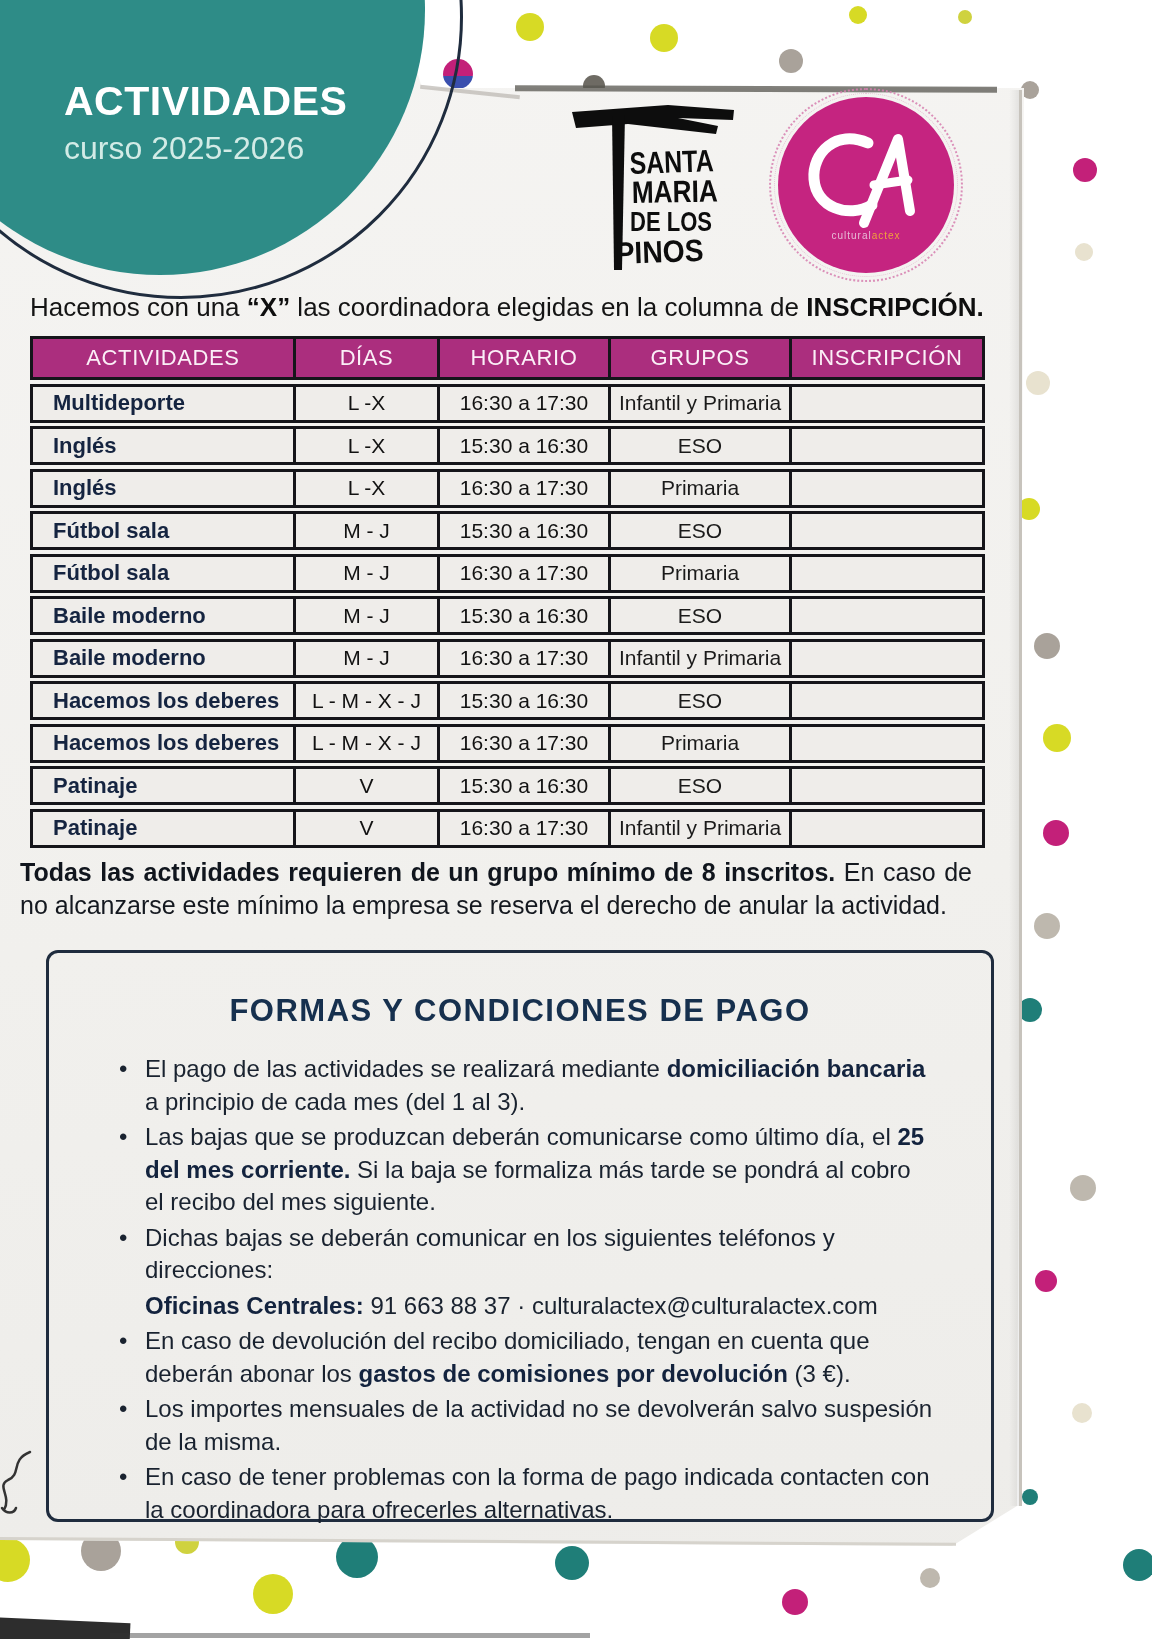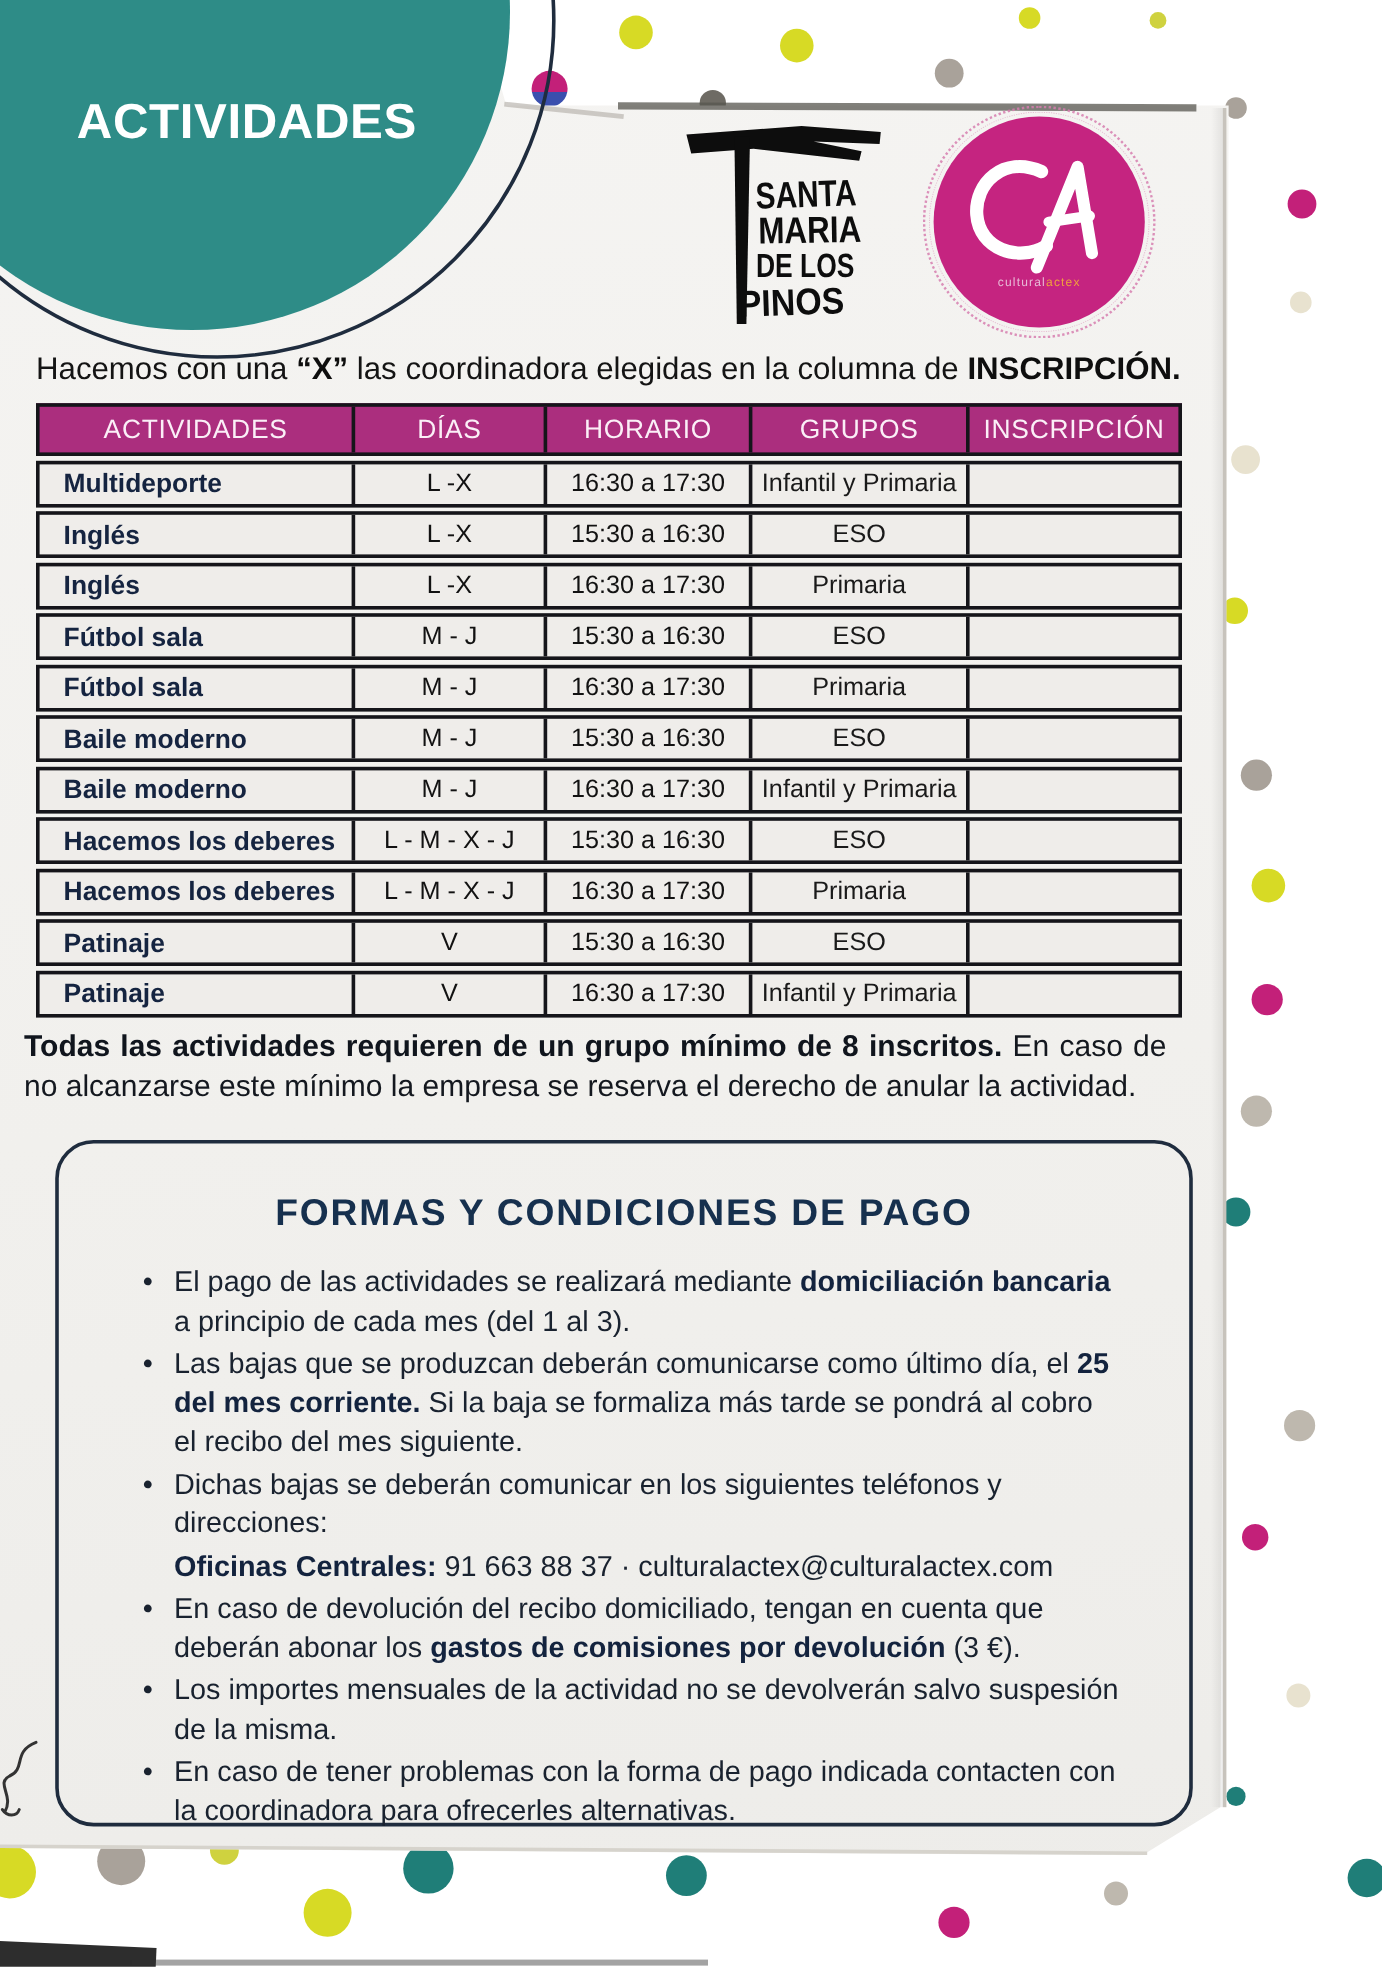--- a/index.html
+++ b/index.html
@@ -50,34 +50,34 @@
   #instruction{left:30px;top:292px;z-index:3;font-size:26px;color:#141414;width:980px}
   #instruction b{color:#0e0e0e}
   
   #activities-table{left:30px;top:336px;width:955px;z-index:3}
   .t-head{display:flex;align-items:center;border:3px solid var(--grid);background:var(--header-pink);
     height:44px;box-sizing:border-box;color:#fbeff7;font-size:22px;letter-spacing:.6px}
   .t-row{display:flex;align-items:stretch;border:3px solid var(--grid);background:var(--row-bg);
     height:39px;box-sizing:border-box;margin-top:3.5px}
   .cell{display:flex;align-items:center;justify-content:center;box-sizing:border-box;height:100%}
   .c1{width:263px;border-right:3px solid var(--grid)}
-  .c2{width:160px;border-right:3px solid var(--grid)}
+  .c2{width:144px;border-right:3px solid var(--grid)}
   .c3{width:171px;border-right:3px solid var(--grid)}
   .c4{width:181px;border-right:3px solid var(--grid)}
   .c5{flex:1}
   .t-head .cell{border-right-color:var(--grid)}
   .t-row .c1{justify-content:flex-start;padding-left:20px;font-weight:bold;color:var(--bold-navy);font-size:22px}
   .t-row .c2,.t-row .c3{font-weight:normal;color:#121212;font-size:21px}
   .t-row .c4{color:#1a1a1a;font-size:21px}
   
   #note{left:20px;top:856px;width:952px;z-index:3;font-size:25px;line-height:33px;color:#14181f;text-align:justify}
   #note .nb{font-weight:bold;color:#10151d}
   
   #payment-box{left:46px;top:950px;width:948px;height:572px;border:3px solid var(--navy);
-    border-radius:32px;box-sizing:border-box;z-index:3}
+    border-radius:12px;box-sizing:border-box;z-index:3}
   #payment-title{text-align:center;margin-top:40px;font-size:31px;font-weight:bold;letter-spacing:1.5px;color:#16304e}
   #payment-list{margin:24px 58px 0 96px;font-size:24px;line-height:32.5px;color:#19222f}
   .pay-item{position:relative;margin-bottom:3px}
   .pay-item .bullet{position:absolute;left:-26px;top:0}
   .pay-item b{color:#13233e}
   
   #scribble{left:-2px;top:1448px;z-index:3}
 </style>
 </head>
 <body>
@@ -125,20 +125,21 @@
 <div class="artifact" id="art-left1"></div>
 <div class="artifact" id="art-left2"></div>
 <div class="artifact" id="art-top"></div>
 <div class="artifact" id="art-corner"></div>
 <div class="artifact" id="art-bottomline"></div>
 
 <div class="abs" id="badge-outline"></div>
 <div class="abs" id="badge-circle"></div>
 <div class="abs" id="badge-text">
   <div class="badge-line">ACTIVIDADES</div>
+  <div id="badge-sub">curso 2025-2026</div>
 </div>
 
 <svg class="abs" id="school-logo" width="172" height="180" viewBox="0 0 172 180">
   <path d="M4 16 L100 9 L166 14 L165 24 L110 22 L150 30 L148 38 L60 28 L8 32 Z" fill="#0d0d0d"></path>
   <path d="M44 18 L57 18 L54 174 L46 174 Z" fill="#0d0d0d"></path>
   <text x="62" y="78" font-size="31" font-weight="bold" fill="#0d0d0d" textLength="84" lengthAdjust="spacingAndGlyphs" transform="rotate(-2 62 78)">SANTA</text>
   <text x="64" y="107" font-size="31" font-weight="bold" fill="#0d0d0d" textLength="86" lengthAdjust="spacingAndGlyphs" transform="rotate(-1 64 107)">MARIA</text>
   <text x="62" y="135" font-size="28" font-weight="bold" fill="#0d0d0d" textLength="82" lengthAdjust="spacingAndGlyphs">DE LOS</text>
   <text x="48" y="168" font-size="31" font-weight="bold" fill="#0d0d0d" textLength="88" lengthAdjust="spacingAndGlyphs" transform="rotate(-2 48 168)">PINOS</text>
 </svg>

